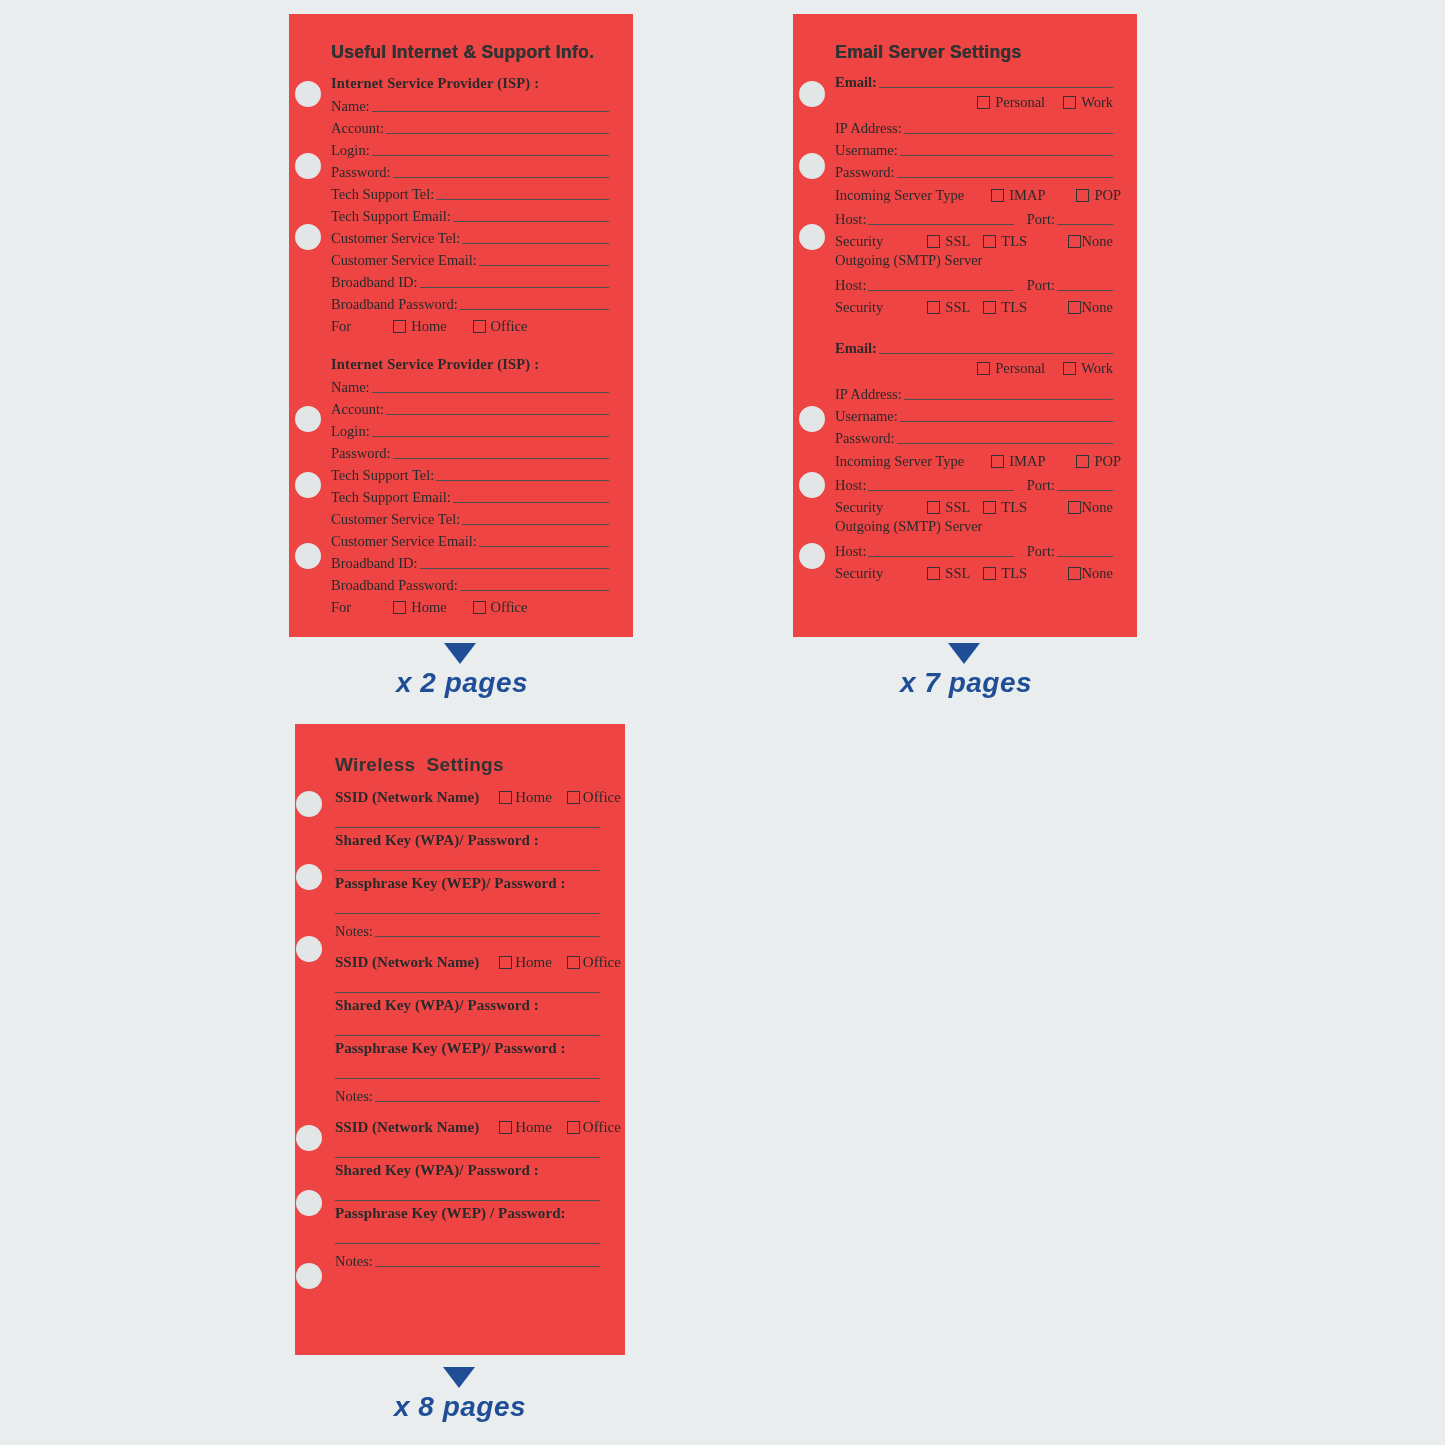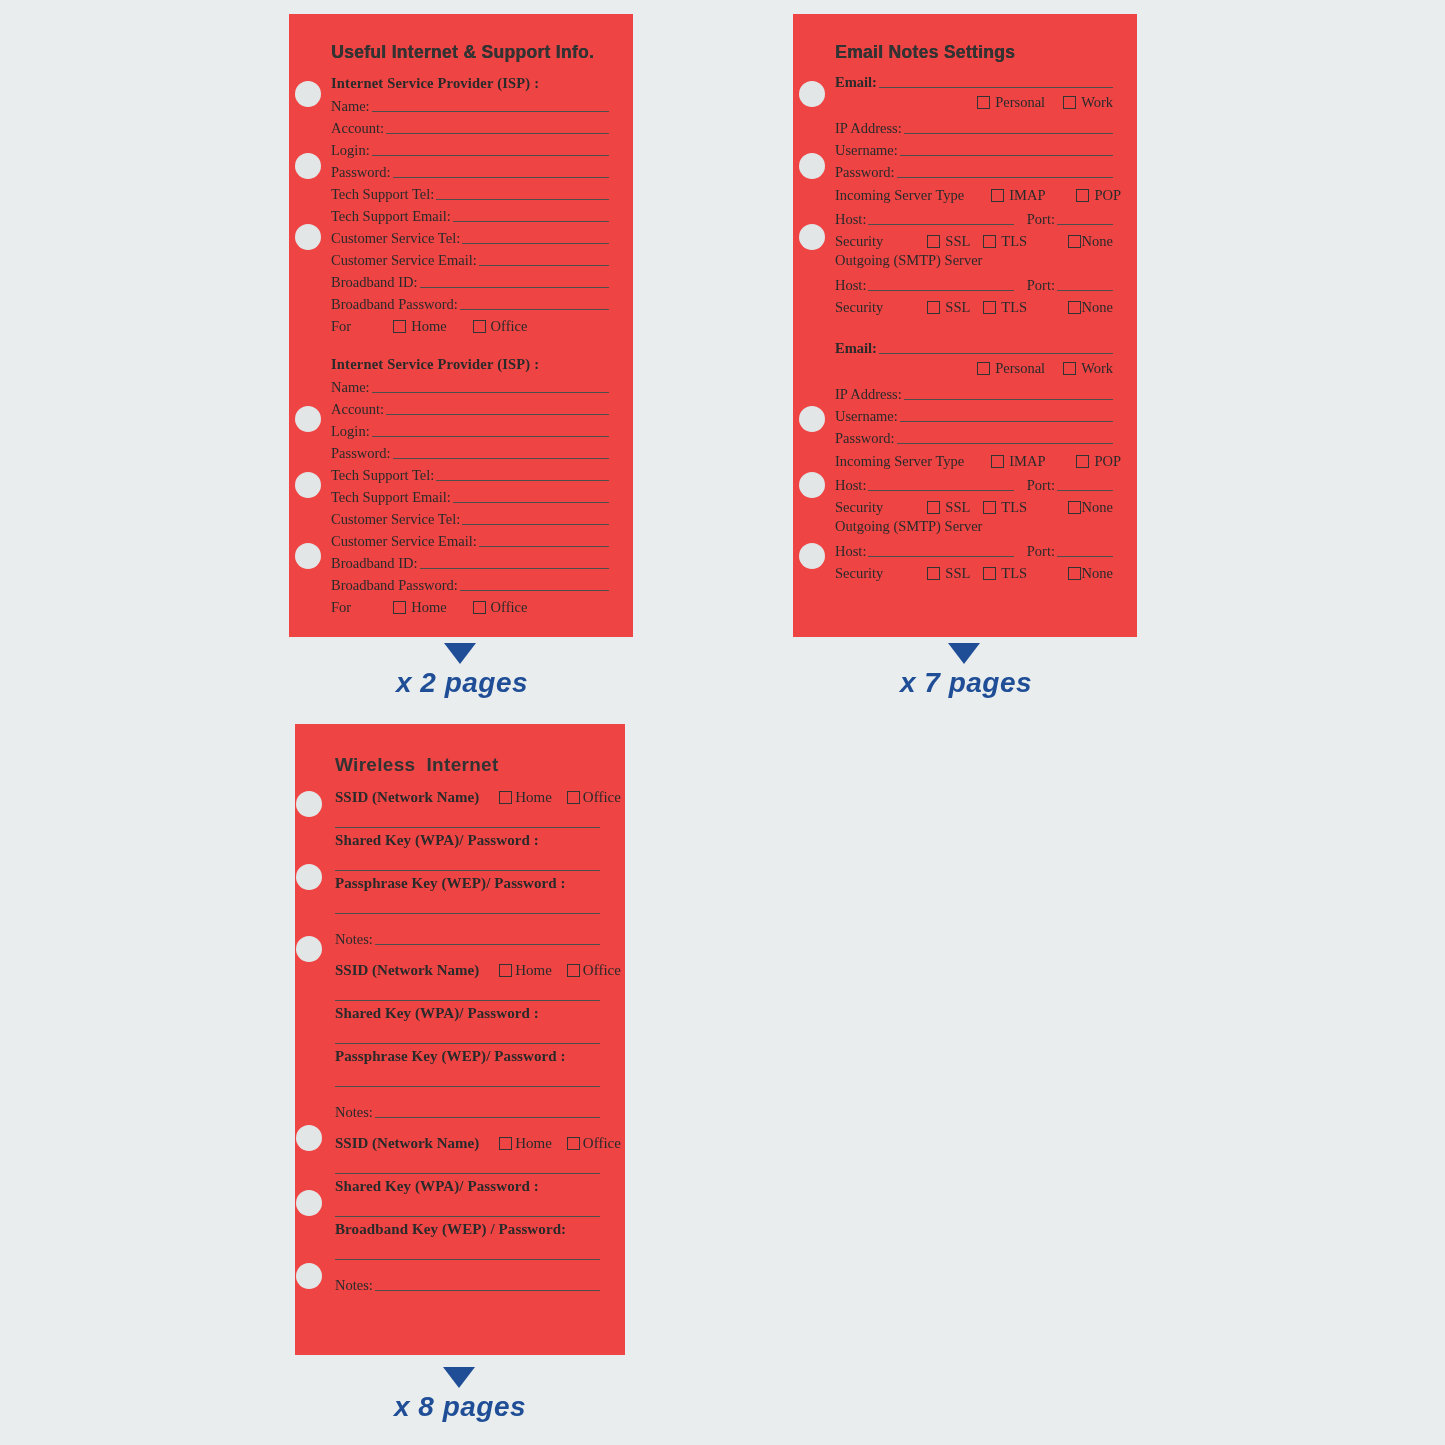--- a/index.html
+++ b/index.html
@@ -66,21 +66,21 @@
   
   .wblock { margin-top: 12px; }
   .wblock + .wblock { margin-top: 15px; }
   .ssid-row { display: flex; align-items: center; font-size: 15px; font-weight: bold;
               margin-top: 13px; }
   .ssid-row .opt { font-weight: normal; margin-left: 3px; }
   .ssid-row .cb-home   { margin-left: 20px; }
   .ssid-row .cb-office { margin-left: 15px; }
   .wlbl { font-weight: bold; font-size: 15px; margin-top: 4px; letter-spacing: 0.1px; }
   .wline { border-bottom: 1.2px solid #4d4d4d; margin-top: 21px; }
-  .notes-row { margin-top: 18px; }
+  .notes-row { margin-top: 10px; }
 
   
   .pointer { position: absolute; width: 0; height: 0;
              border-left: 16px solid transparent; border-right: 16px solid transparent;
              border-top: 21px solid #1f4e97; }
   #ptr-isp   { left: 444px; top: 643px; }
   #ptr-email { left: 948px; top: 643px; }
   #ptr-wifi  { left: 443px; top: 1367px; }
   .count { position: absolute; transform: translateX(-50%);
            font-family: "Liberation Sans", "DejaVu Sans", sans-serif;
@@ -210,21 +210,21 @@
   </section>
 
   <section class="sheet" id="page-email">
     <span class="hole" style="top:67px"></span>
     <span class="hole" style="top:139px"></span>
     <span class="hole" style="top:210px"></span>
     <span class="hole" style="top:392px"></span>
     <span class="hole" style="top:458px"></span>
     <span class="hole" style="top:529px"></span>
     <div class="inner">
-      <h1 class="sans-title med">Email Notes Settings</h1>
+      <h1 class="sans-title med">Email Server Settings</h1>
 
       <div class="eblock">
         <div class="frow erow1">
             <span class="fl bold">Email:</span>
             <span class="ul"></span>
           </div>
         <div class="cbrow type-row">
           <span class="cb"></span>
           <span class="opt">Personal</span>
           <span class="cb cb2"></span>
@@ -348,21 +348,21 @@
   </section>
 
   <section class="sheet" id="page-wifi">
     <span class="hole" style="top:67px"></span>
     <span class="hole" style="top:140px"></span>
     <span class="hole" style="top:212px"></span>
     <span class="hole" style="top:401px"></span>
     <span class="hole" style="top:466px"></span>
     <span class="hole" style="top:539px"></span>
     <div class="inner">
-      <h1 class="sans-title">Wireless  Internet</h1>
+      <h1 class="sans-title">Wireless  Settings</h1>
 
       <div class="wblock">
         <div class="ssid-row">
           <span class="fl">SSID (Network Name)</span>
           <span class="cb cb-home"></span>
           <span class="opt">Home</span>
           <span class="cb cb-office"></span>
           <span class="opt">Office</span>
         </div>
         <div class="wline"></div>
@@ -399,21 +399,21 @@
         <div class="ssid-row">
           <span class="fl">SSID (Network Name)</span>
           <span class="cb cb-home"></span>
           <span class="opt">Home</span>
           <span class="cb cb-office"></span>
           <span class="opt">Office</span>
         </div>
         <div class="wline"></div>
         <div class="wlbl">Shared Key (WPA)/ Password :</div>
         <div class="wline"></div>
-        <div class="wlbl">Broadband Key (WEP) / Password:</div>
+        <div class="wlbl">Passphrase Key (WEP) / Password:</div>
         <div class="wline"></div>
         <div class="frow notes-row">
             <span class="fl">Notes:</span>
             <span class="ul"></span>
           </div>
       </div>
     </div>
   </section>
 
   <span class="pointer" id="ptr-isp"></span>

